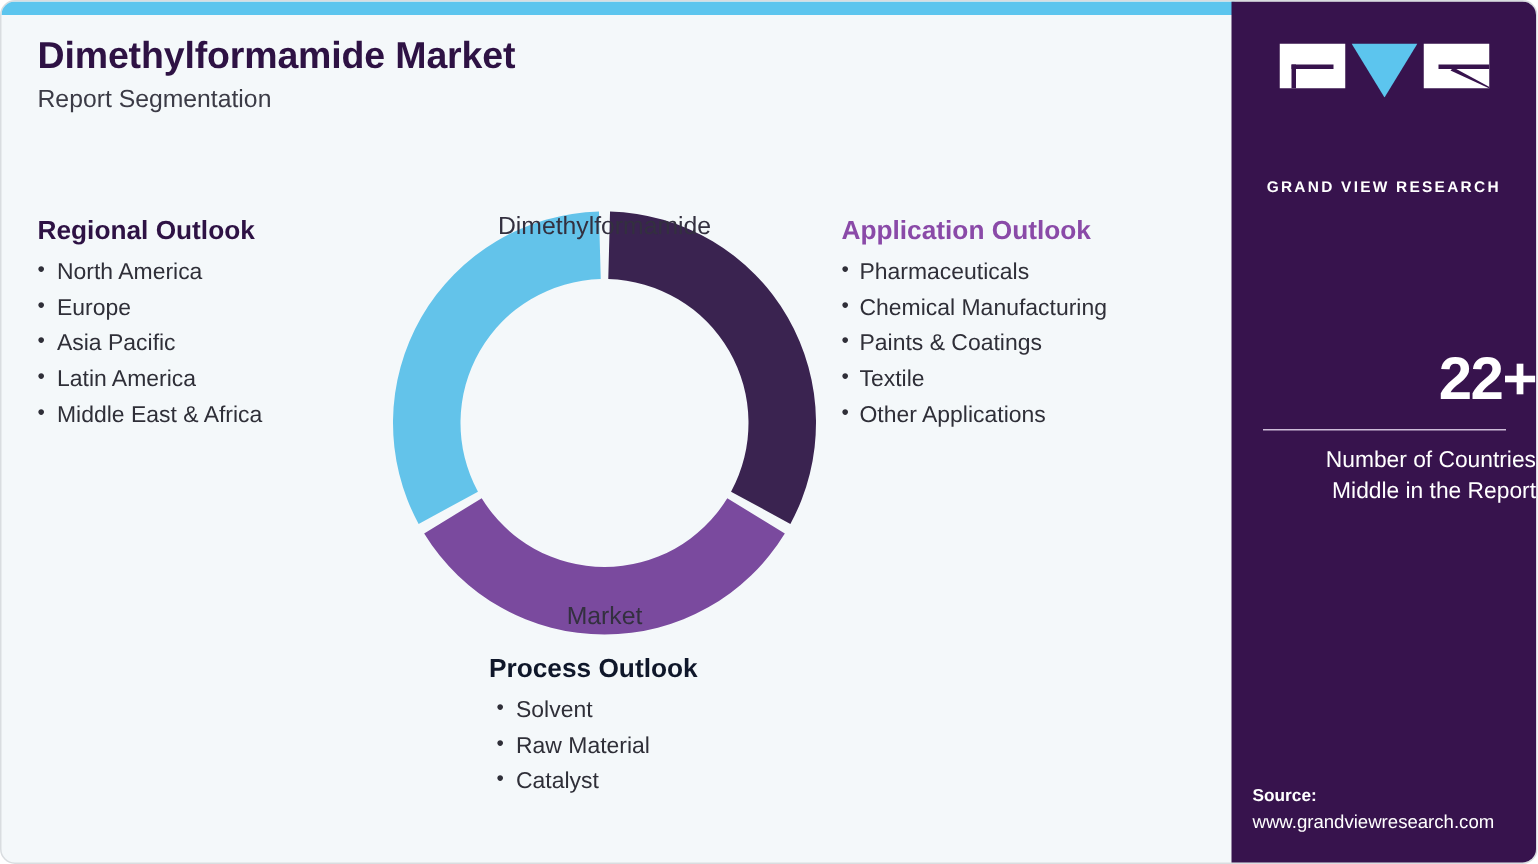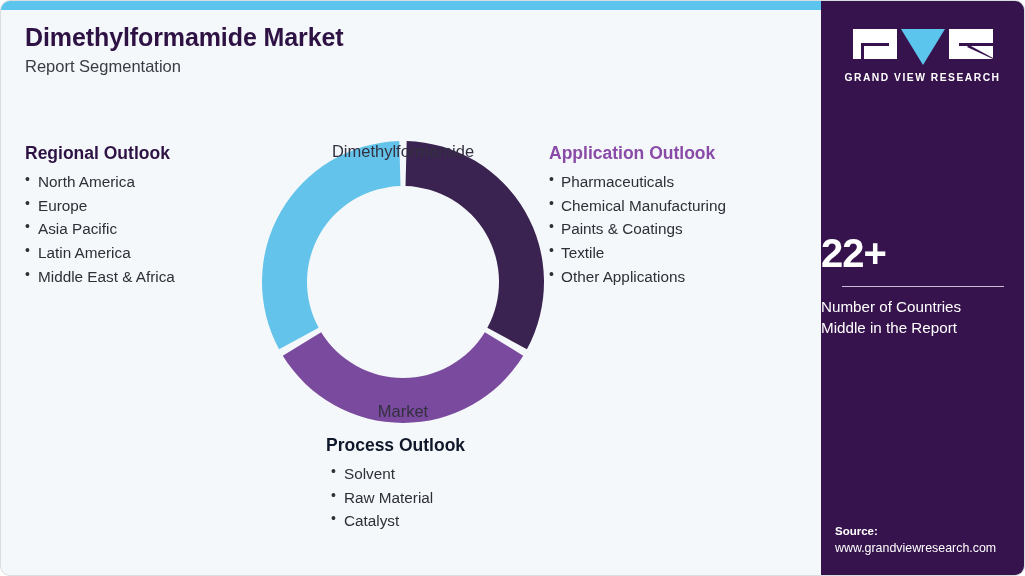--- a/index.html
+++ b/index.html
@@ -86,21 +86,21 @@
     position: absolute;
     left: 0;
     top: -1px;
     font-size: 14px;
     color: #2f2f38;
   }
 
   #regional-outlook { left: 24px; top: 142px; }
   #regional-outlook .seg-title { color: #2e1244; }
 
-  #application-outlook { left: 548px; top: 142px; }
+  #application-outlook { left: 560px; top: 142px; }
   #application-outlook .seg-title { color: #8a4aa8; }
   #application-outlook .seg-list li { padding-left: 12px; }
 
   #process-outlook { left: 322px; top: 434px; }
   #process-outlook .seg-title { color: #0f172a; text-align: right; padding-left: 3px;}
   #process-outlook .seg-list { padding-left: 8px; }
 
   
   .donut-wrap {
     position: absolute;
@@ -139,40 +139,41 @@
     color: #ffffff;
   }
   .logo-block {
     position: absolute;
     left: 0;
     right: 0;
     top: 28px;
     display: flex;
     flex-direction: column;
     align-items: center;
+    gap: 48px;
   }
   .logo-marks {
     display: flex;
     align-items: flex-start;
     gap: 4px;
   }
   .logo-text {
     margin-top: 7px;
     font-size: 10.3px;
     font-weight: bold;
     letter-spacing: 1.5px;
     color: #ffffff;
   }
 
   .stat-block {
     position: absolute;
     left: 0;
     right: 0;
     top: 232px;
-    text-align: left;
+    text-align: right;
   }
   .stat-value {
     font-size: 40px;
     font-weight: bold;
     line-height: 1;
     color: #ffffff;
     letter-spacing: -1px;
   }
   .stat-rule {
     width: 162px;

